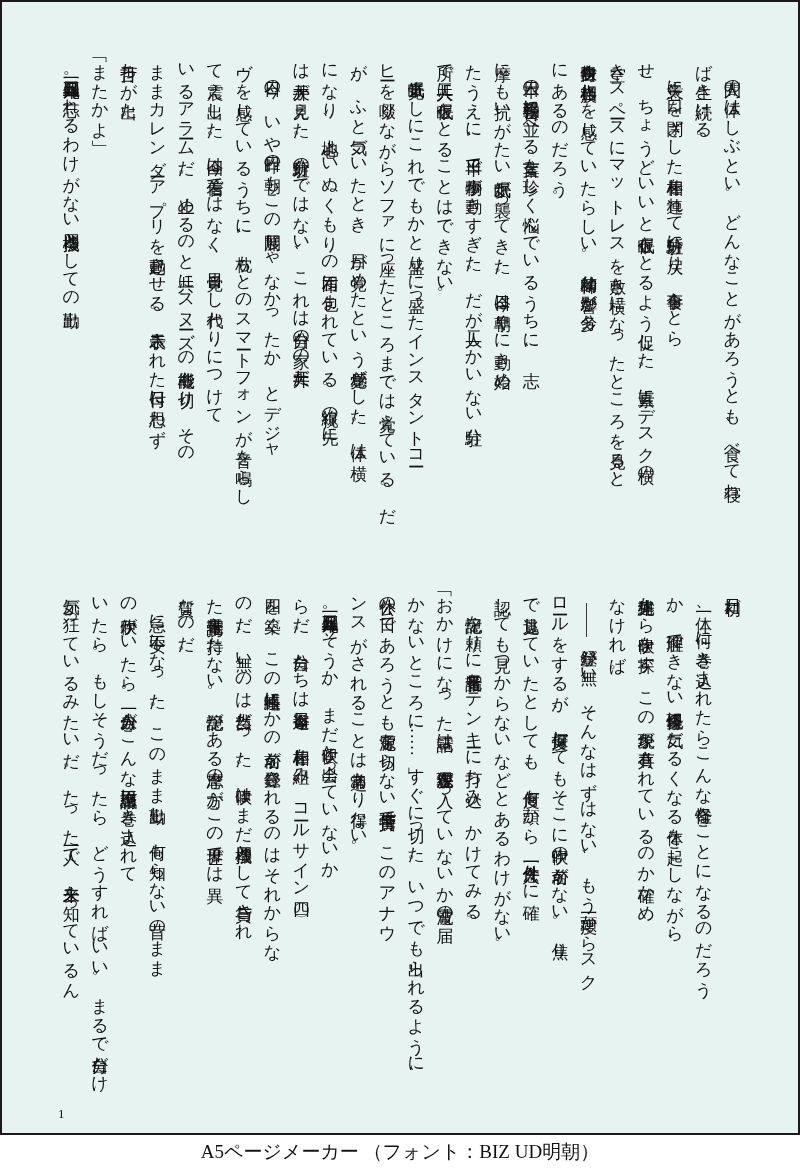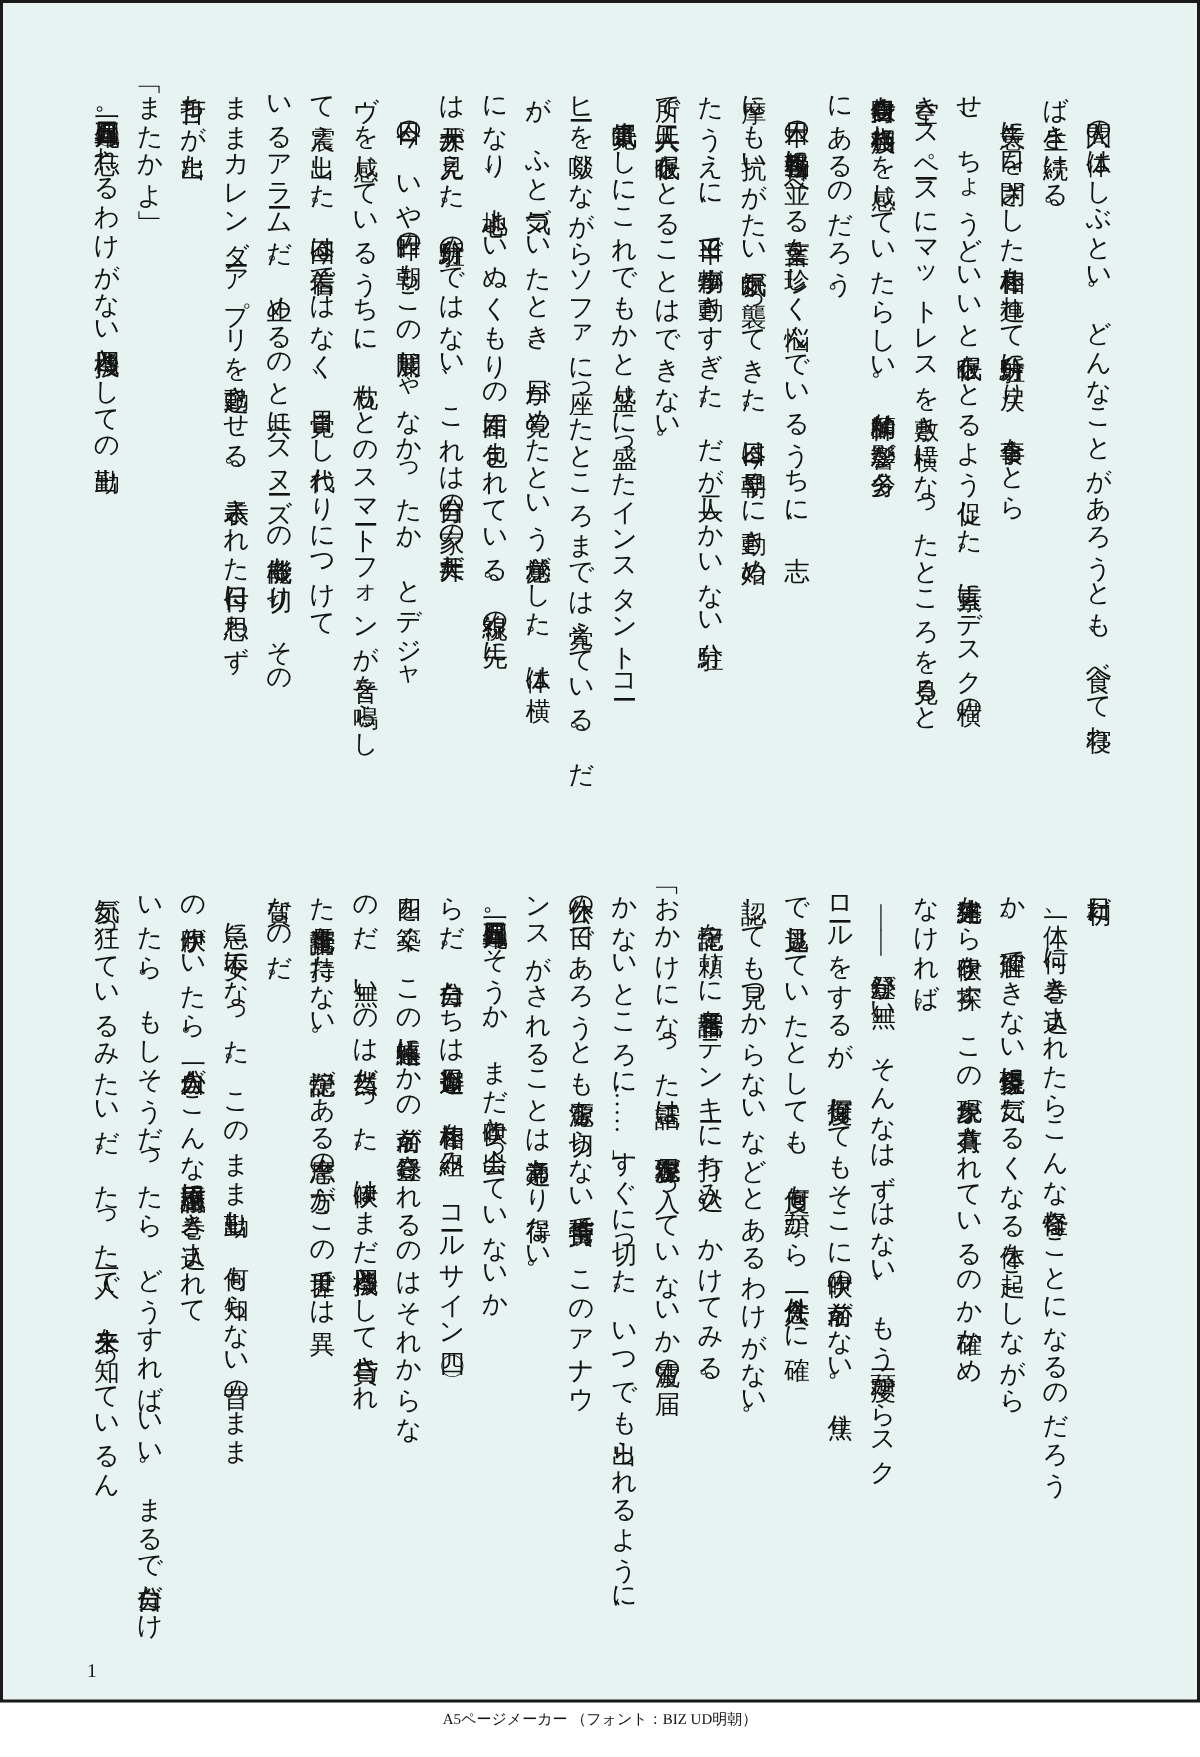--- a/index.html
+++ b/index.html
@@ -51,21 +51,21 @@
     font-size: 13px;
     color: #131313;
   }
 
   .caption {
     position: absolute;
     left: 0;
     top: 1139px;
     width: 800px;
     text-align: center;
-    font-size: 10px;
+    font-size: 19px;
     color: #111111;
   }
 </style>
 </head>
 <body>
 
 <div class="canvas">
   <div class="page" style="background: rgb(231, 243, 241); border-color: rgb(26, 26, 26);">
     <section class="tblock" id="block-top">
         <div class="tcol">　人間の体はしぶとい。どんなことがあろうとも、食べて寝れ</div>

